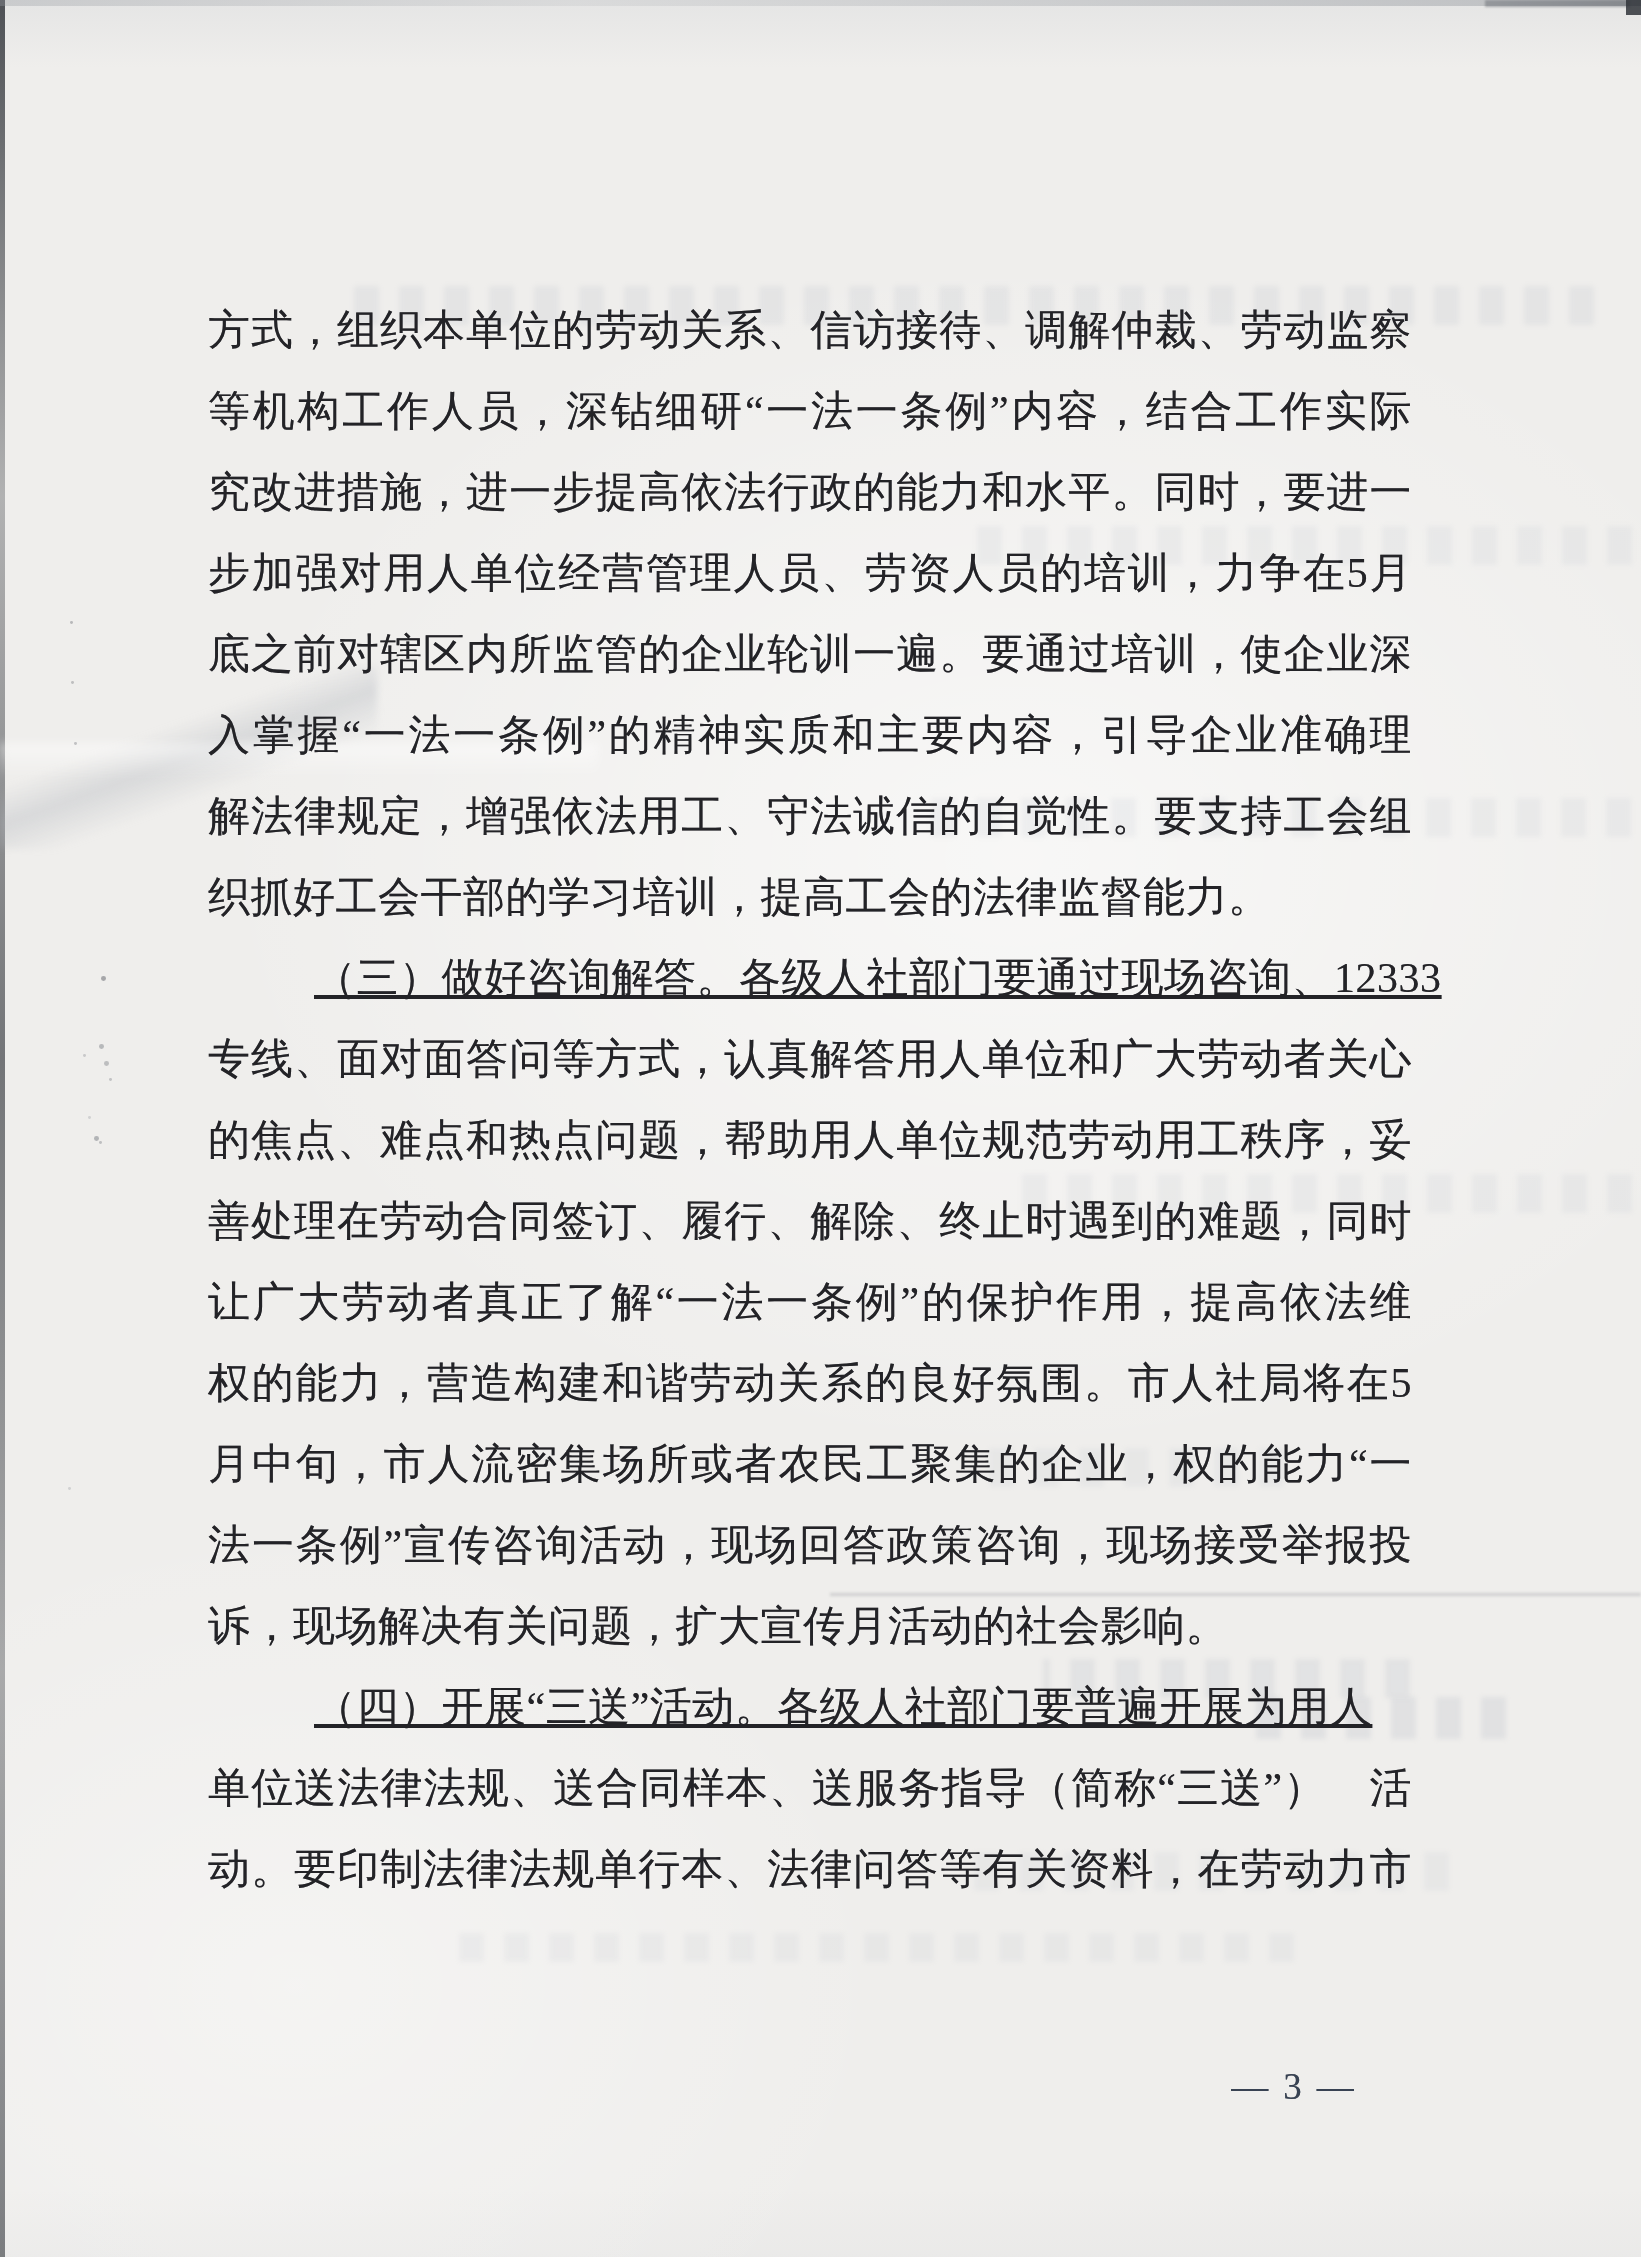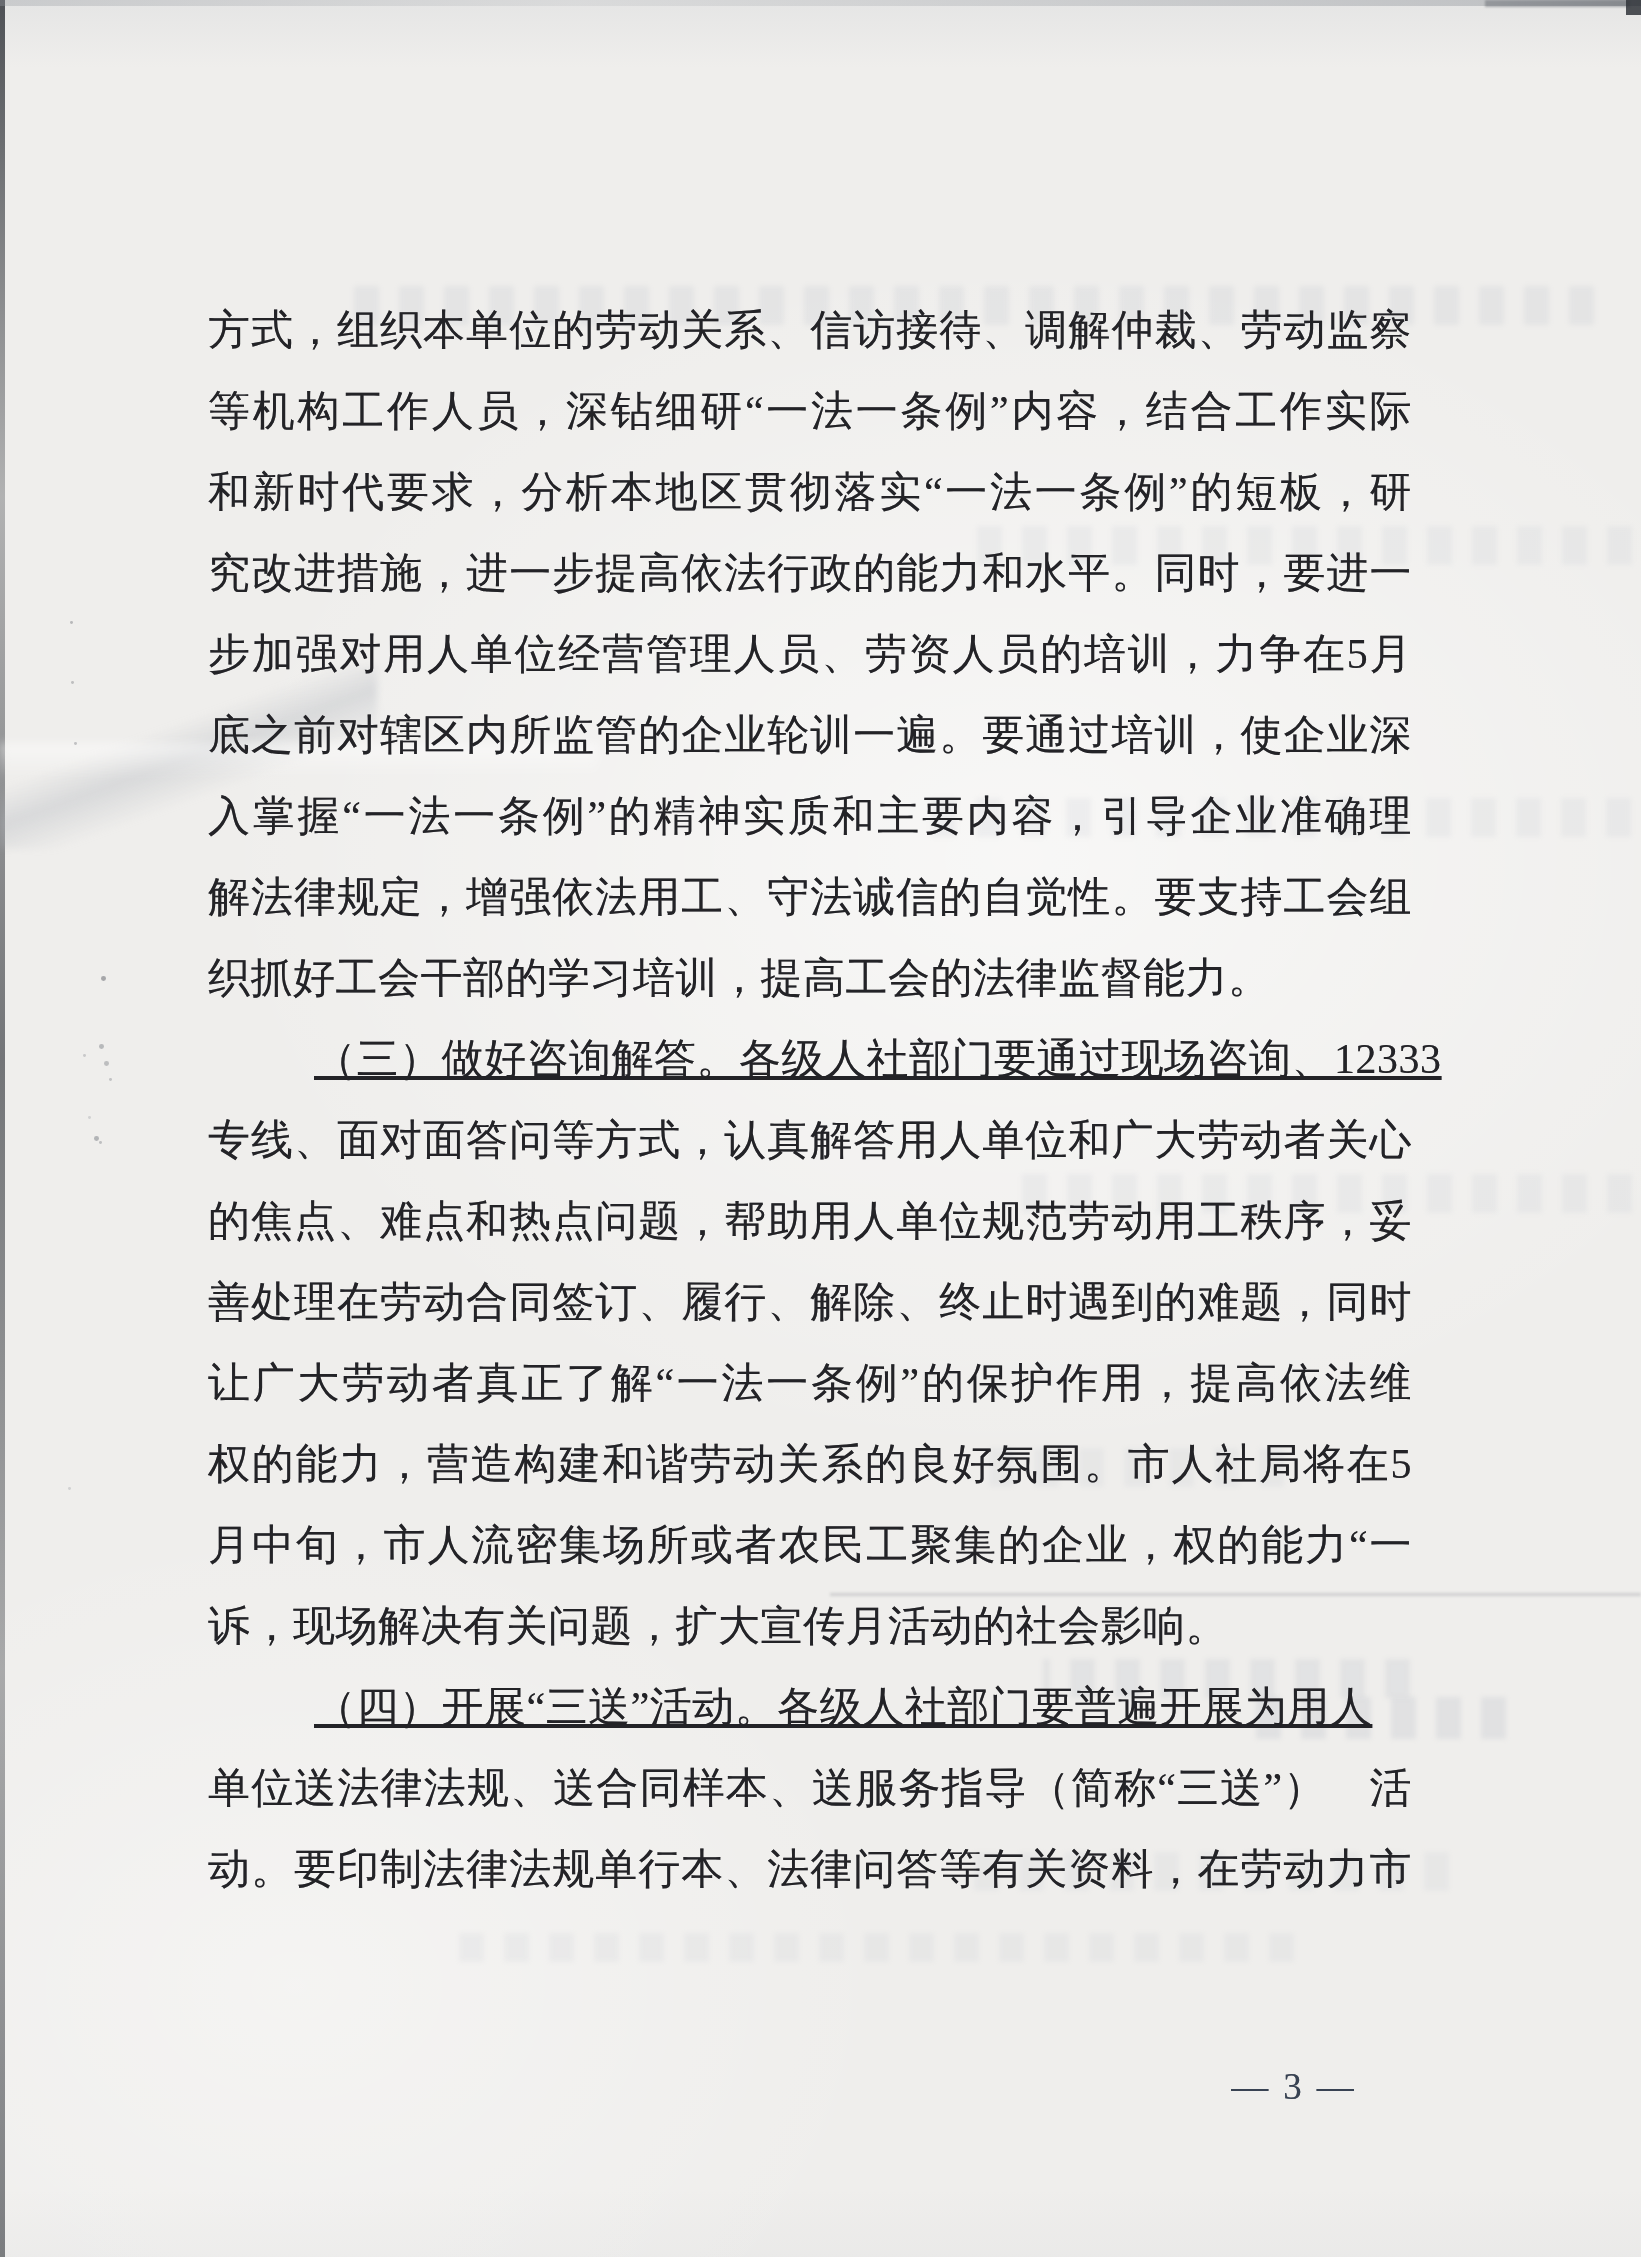--- a/index.html
+++ b/index.html
@@ -121,34 +121,34 @@
   <div class="ghost" style="left:1014px;top:1174px;width:618px;opacity:.20;"></div>
   <div class="ghost" style="left:985px;top:1448px;width:299px;opacity:.18;"></div>
   <div class="ghost" style="left:1043px;top:1659px;width:367px;opacity:.30;"></div>
   <div class="ghost" style="left:1255px;top:1697px;width:251px;opacity:.34;height:42px;"></div>
   <div class="ghost" style="left:966px;top:1852px;width:483px;opacity:.18;"></div>
   <div class="ghost" style="left:444px;top:1933px;width:850px;opacity:.18;height:29px;"></div>
 
   <div class="text-block" id="text-block">
       <div class="line">方式，组织本单位的劳动关系、信访接待、调解仲裁、劳动监察</div>
       <div class="line">等机构工作人员，深钻细研“一法一条例”内容，结合工作实际</div>
-      <div class="line">和新时代要求，分析本地区贯彻落实“一法一条例”的短板，研</div>
       <div class="line">究改进措施，进一步提高依法行政的能力和水平。同时，要进一</div>
       <div class="line">步加强对用人单位经营管理人员、劳资人员的培训，力争在5月</div>
       <div class="line">底之前对辖区内所监管的企业轮训一遍。要通过培训，使企业深</div>
       <div class="line">入掌握“一法一条例”的精神实质和主要内容，引导企业准确理</div>
       <div class="line">解法律规定，增强依法用工、守法诚信的自觉性。要支持工会组</div>
       <div class="line no-justify">织抓好工会干部的学习培训，提高工会的法律监督能力。</div>
       <div class="line indent no-justify">（三）做好咨询解答。各级人社部门要通过现场咨询、12333</div>
       <div class="line">专线、面对面答问等方式，认真解答用人单位和广大劳动者关心</div>
       <div class="line">的焦点、难点和热点问题，帮助用人单位规范劳动用工秩序，妥</div>
       <div class="line">善处理在劳动合同签订、履行、解除、终止时遇到的难题，同时</div>
       <div class="line">让广大劳动者真正了解“一法一条例”的保护作用，提高依法维</div>
       <div class="line">权的能力，营造构建和谐劳动关系的良好氛围。市人社局将在5</div>
       <div class="line">月中旬，市人流密集场所或者农民工聚集的企业，权的能力“一</div>
+      <div class="line">法一条例”宣传咨询活动，现场回答政策咨询，现场接受举报投</div>
       <div class="line no-justify">诉，现场解决有关问题，扩大宣传月活动的社会影响。</div>
       <div class="line indent no-justify">（四）开展“三送”活动。各级人社部门要普遍开展为用人</div>
       <div class="line">单位送法律法规、送合同样本、送服务指导（简称“三送”）　活</div>
       <div class="line">动。要印制法律法规单行本、法律问答等有关资料，在劳动力市</div>
     </div>
 
   <div class="page-number">— 3 —</div>
 </div>
 
 

